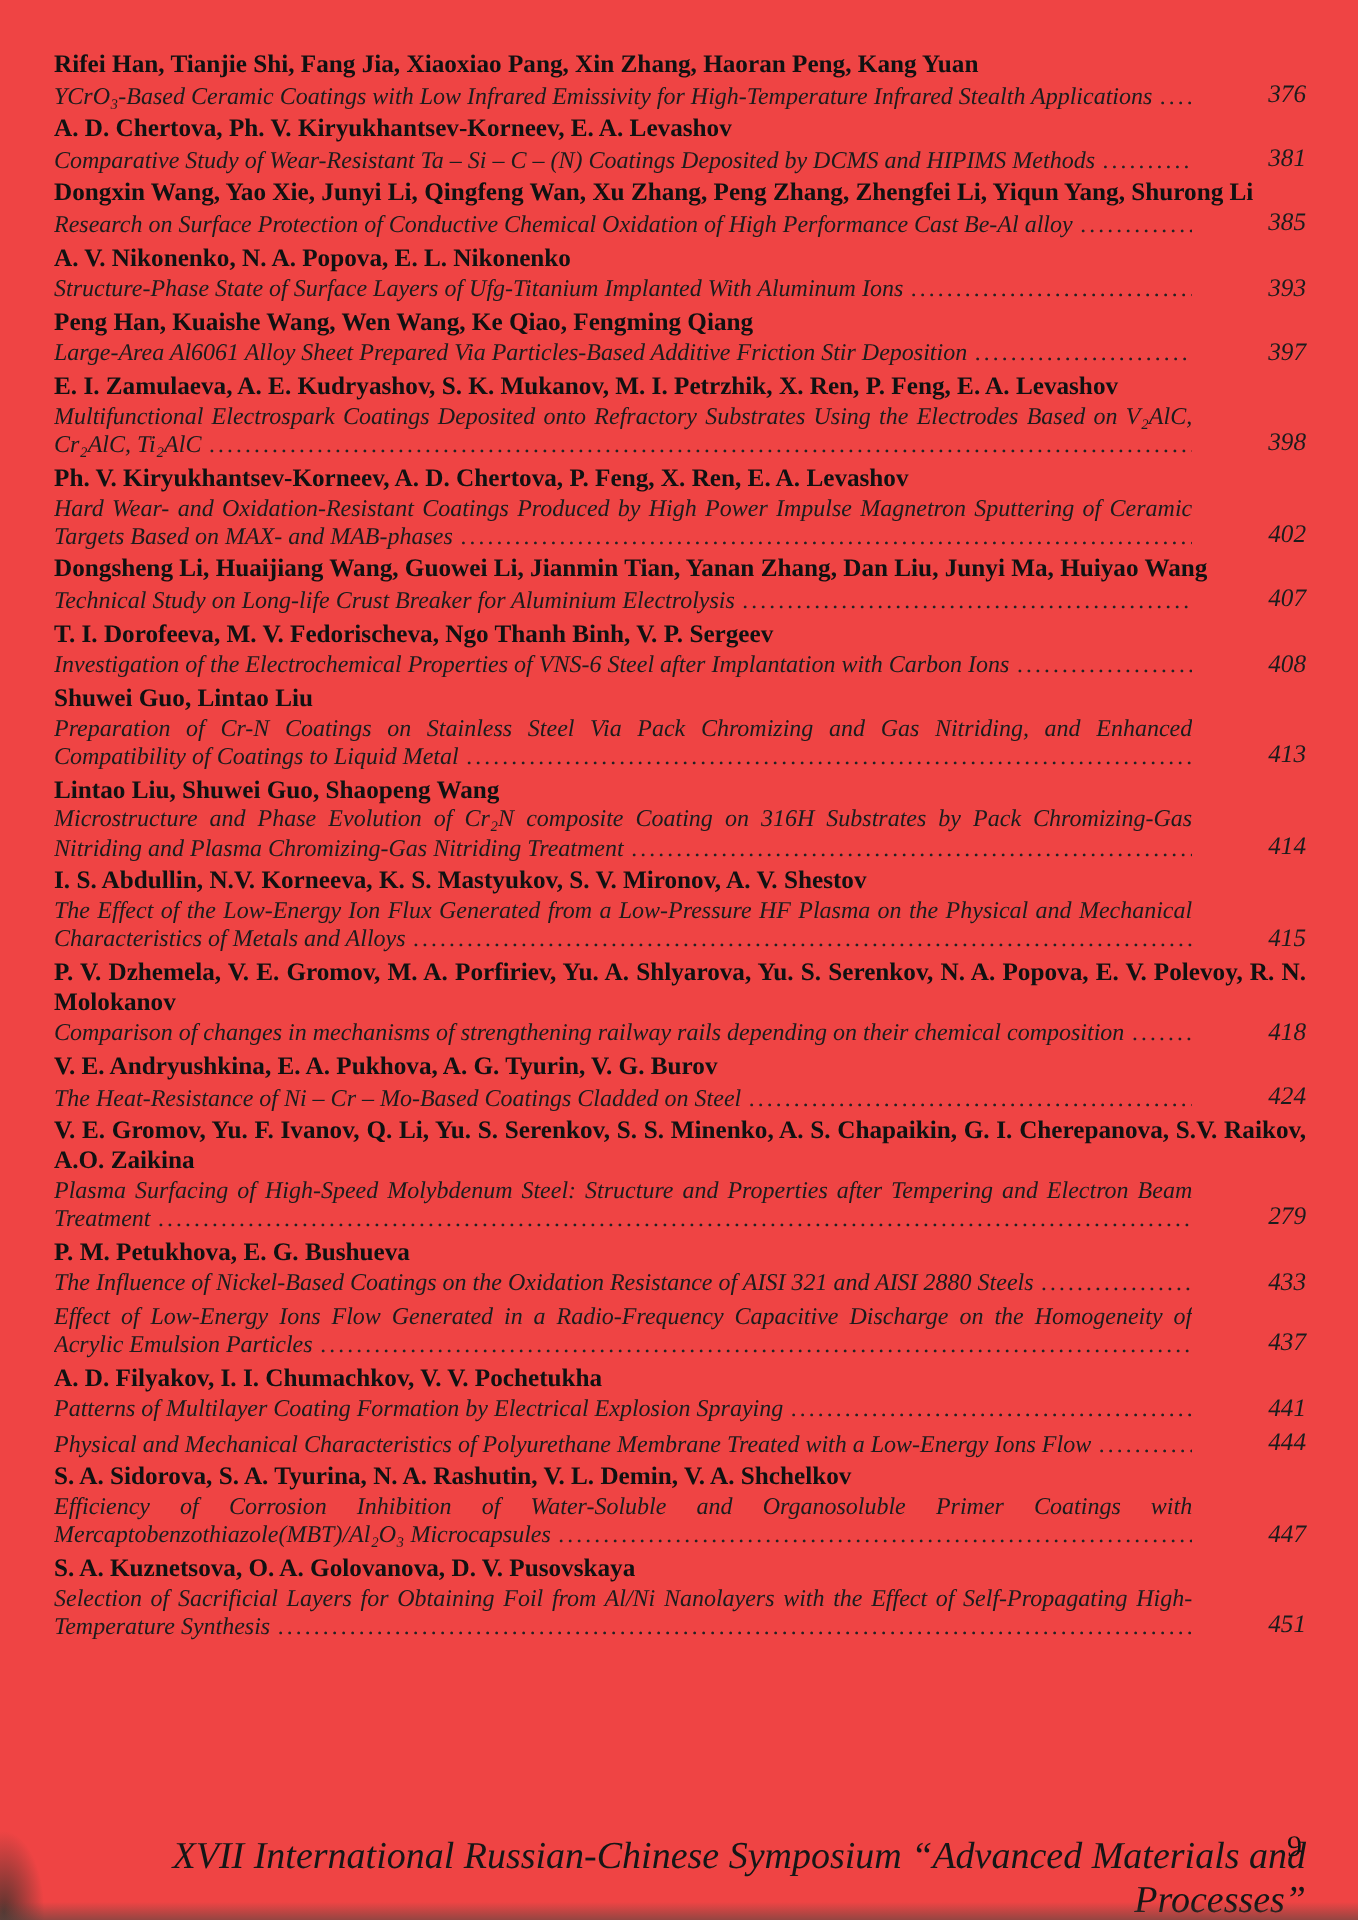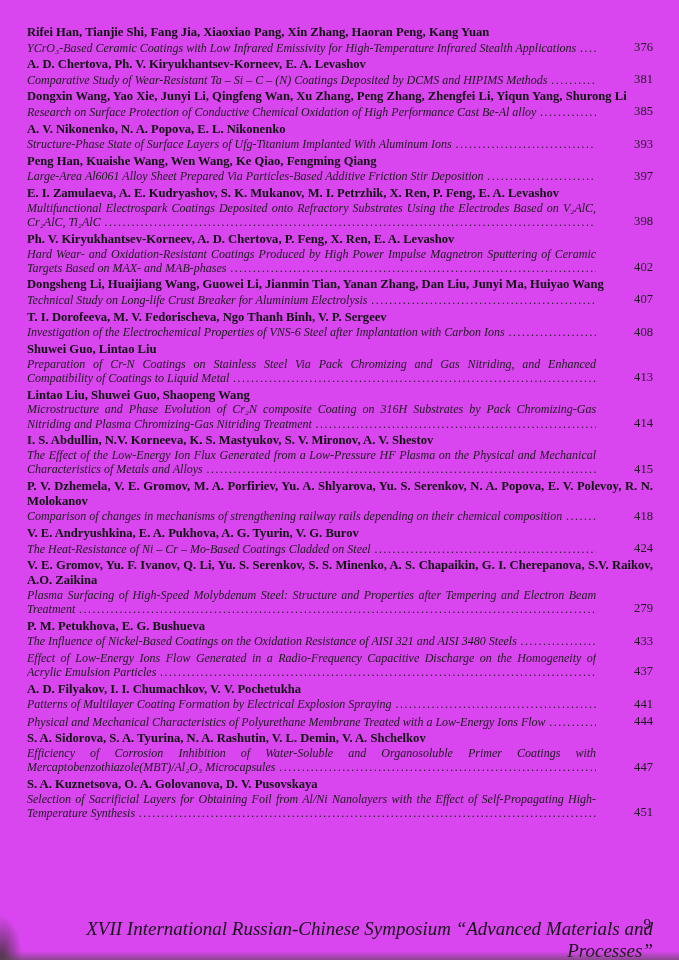--- a/index.html
+++ b/index.html
@@ -8,21 +8,21 @@
     font-family: "Liberation Serif", "DejaVu Serif", serif;
     background: #fbfaf6;
     color: #1c1c1c;
     overflow: hidden;
   }
   .page {
     position: relative;
     width: 679px;
     height: 960px;
     padding: 25px 26px 0 27px;
-    background: #d946ef;
+    background: #ef4444;
     overflow: hidden;
   }
   .toc { width: 100%; }
   .entry { margin-bottom: 2.5px; }
   .authors {
     font-weight: bold;
     font-size: 12.6px;
     line-height: 1.18;
     text-align: justify;
     color: #111;
@@ -42,20 +42,21 @@
   }
   .title::after {
     position: absolute;
     content: "....................................................................................................................................................................";
     white-space: nowrap;
     padding-left: 4px;
     letter-spacing: 1.5px;
     color: #222;
   }
   .pagenum {
+    font-style: italic;
     font-size: 12.6px;
     line-height: 1.18;
     padding-left: 6px;
     text-align: center;
     margin-left: 32px;
   }
   .footer {
     position: absolute;
     left: 27px;
     right: 26px;
@@ -213,21 +214,21 @@
     <div class="authors">V. E. Gromov, Yu. F. Ivanov, Q. Li, Yu. S. Serenkov, S. S. Minenko, A. S. Chapaikin, G. I. Cherepanova, S.V. Raikov, A.O. Zaikina</div>
     <div class="title-row">
       <span class="title">Plasma Surfacing of High-Speed Molybdenum Steel: Structure and Properties after Tempering and Electron Beam Treatment</span>
       <span class="pagenum">279</span>
     </div>
   </div>
 
   <div class="entry">
     <div class="authors">P. M. Petukhova, E. G. Bushueva</div>
     <div class="title-row">
-      <span class="title">The Influence of Nickel-Based Coatings on the Oxidation Resistance of AISI 321 and AISI 3480 Steels</span>
+      <span class="title">The Influence of Nickel-Based Coatings on the Oxidation Resistance of AISI 321 and AISI 2880 Steels</span>
       <span class="pagenum">433</span>
     </div>
   </div>
 
   <div class="entry">
     <div class="title-row">
       <span class="title">Effect of Low-Energy Ions Flow Generated in a Radio-Frequency Capacitive Discharge on the Homogeneity of Acrylic Emulsion Particles</span>
       <span class="pagenum">437</span>
     </div>
   </div>

